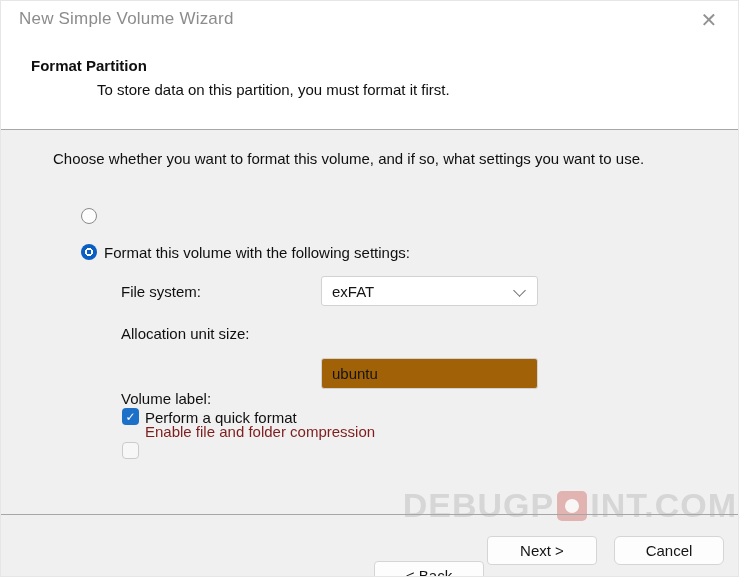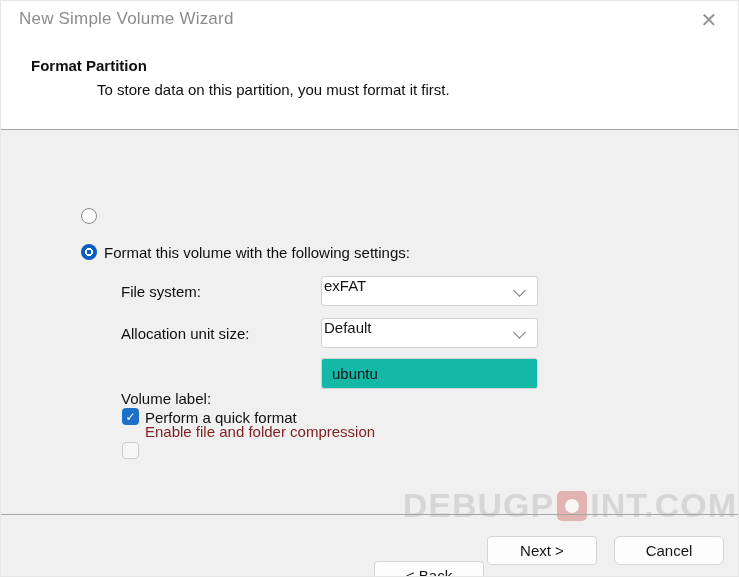--- a/index.html
+++ b/index.html
@@ -32,26 +32,26 @@
   .radio-label{position:absolute;font-size:15px;color:#0f0f0f;}
   .radio-label.r1{left:103px;top:207px;}
   .radio-label.r2{left:103px;top:243px;}
 
   
   .field-label{position:absolute;left:120px;font-size:15px;color:#0f0f0f;}
   .lbl-fs{top:282px;} .lbl-aus{top:324px;} .lbl-vl{top:364px;margin-top:25px;}
 
   .combo{position:absolute;left:320px;width:217px;height:30px;background:#ffffff;
          border:1px solid #d2d2d2;border-radius:3px;box-sizing:border-box;
-         display:flex;align-items:flex-start;padding-left:2px;font-size:15px;color:#141414;}
+         display:flex;align-items:center;padding-left:10px;font-size:15px;color:#141414;}
   .combo-fs{top:275px;} .combo-aus{top:317px;}
   .chevron{position:absolute;right:13px;top:9px;width:8px;height:8px;border-right:1.5px solid #6e6e6e;
            border-bottom:1.5px solid #6e6e6e;transform:rotate(45deg);}
 
-  .text-input{position:absolute;left:320px;top:357px;width:217px;height:31px;background:#14b8a6;
+  .text-input{position:absolute;left:320px;top:357px;width:217px;height:31px;background:#a16207;
               border:1px solid #d2d2d2;border-radius:3px;box-sizing:border-box;padding:0 0 0 10px;
               font-size:15px;color:#141414;font-family:"Liberation Sans","DejaVu Sans",sans-serif;outline:none;}
 
   
   .checkbox{position:absolute;width:17px;height:17px;border-radius:4px;box-sizing:border-box;
             display:flex;align-items:center;justify-content:center;}
   .checkbox.checked{left:121px;top:407px;background:#1d70c8;color:#ffffff;font-size:12px;font-weight:700;}
   .checkbox.disabled{left:121px;top:441px;background:#f7f7f7;border:1px solid #cbcbcb;}
   .check-label{position:absolute;font-size:15px;}
   .check-label.c1{left:144px;top:408px;color:#0f0f0f;}
@@ -82,37 +82,34 @@
 
   <div class="titlebar-text">New Simple Volume Wizard</div>
   <div class="close-btn">✕</div>
 
   <div class="header-title">Format Partition</div>
   <div class="header-subtitle">To store data on this partition, you must format it first.</div>
   <div class="divider-top"></div>
 
   <div class="body-area"></div>
 
+  <div class="intro-text">Choose whether you want to format this volume, and if so, what settings you want to use.</div>
 
   <div class="radio unchecked"></div>
 
   <div class="radio checked"></div>
   <div class="radio-label r2">Format this volume with the following settings:</div>
 
   <div class="field-label lbl-fs">File system:</div>
   <div class="combo combo-fs">
     <span>exFAT</span>
     <span class="chevron"></span>
   </div>
 
   <div class="field-label lbl-aus">Allocation unit size:</div>
-  <div class="combo combo-aus">
-    <span>Default</span>
-    <span class="chevron"></span>
-  </div>
 
   <div class="field-label lbl-vl">Volume label:</div>
   <input class="text-input" type="text" value="ubuntu" style="">
 
   <div class="checkbox checked">
     <span>✓</span>
   </div>
   <div class="check-label c1">Perform a quick format</div>
 
   <div class="checkbox disabled"></div>

